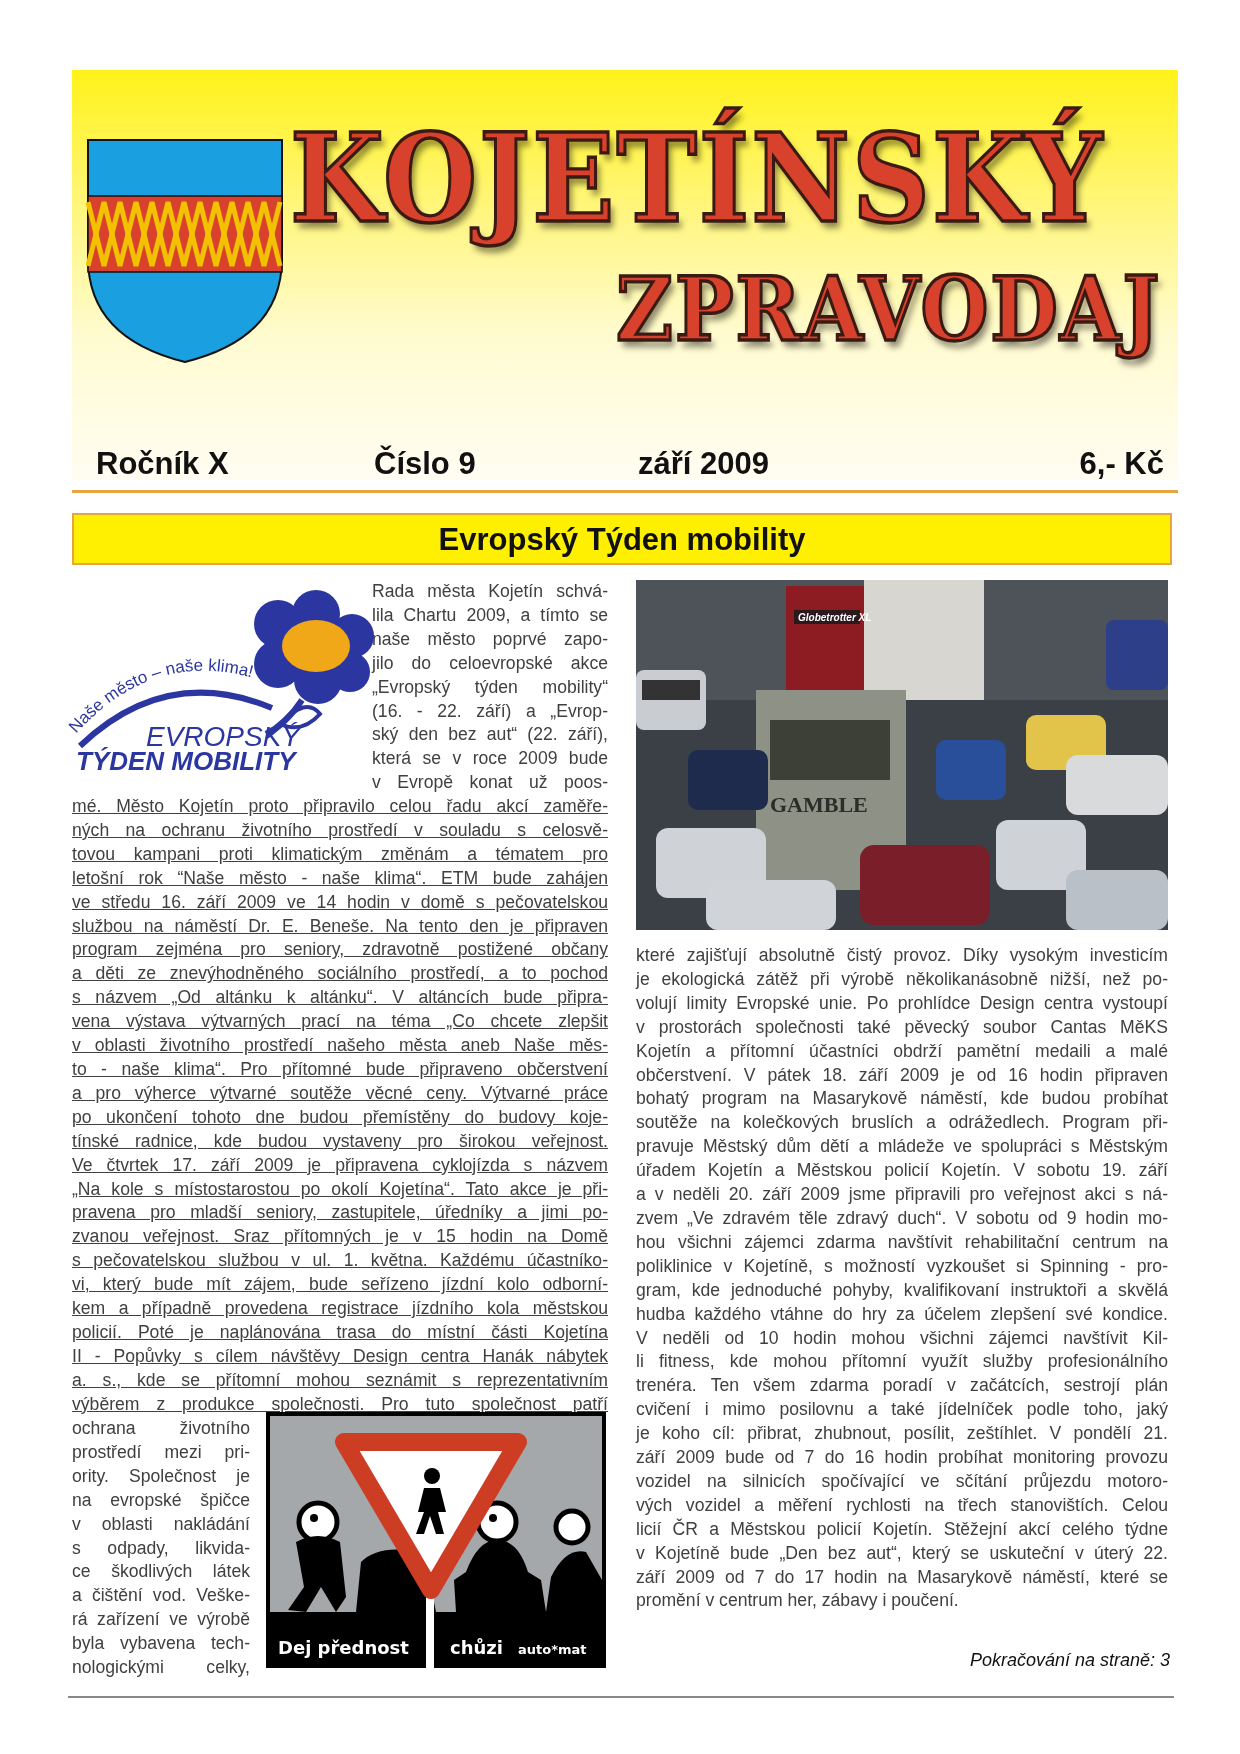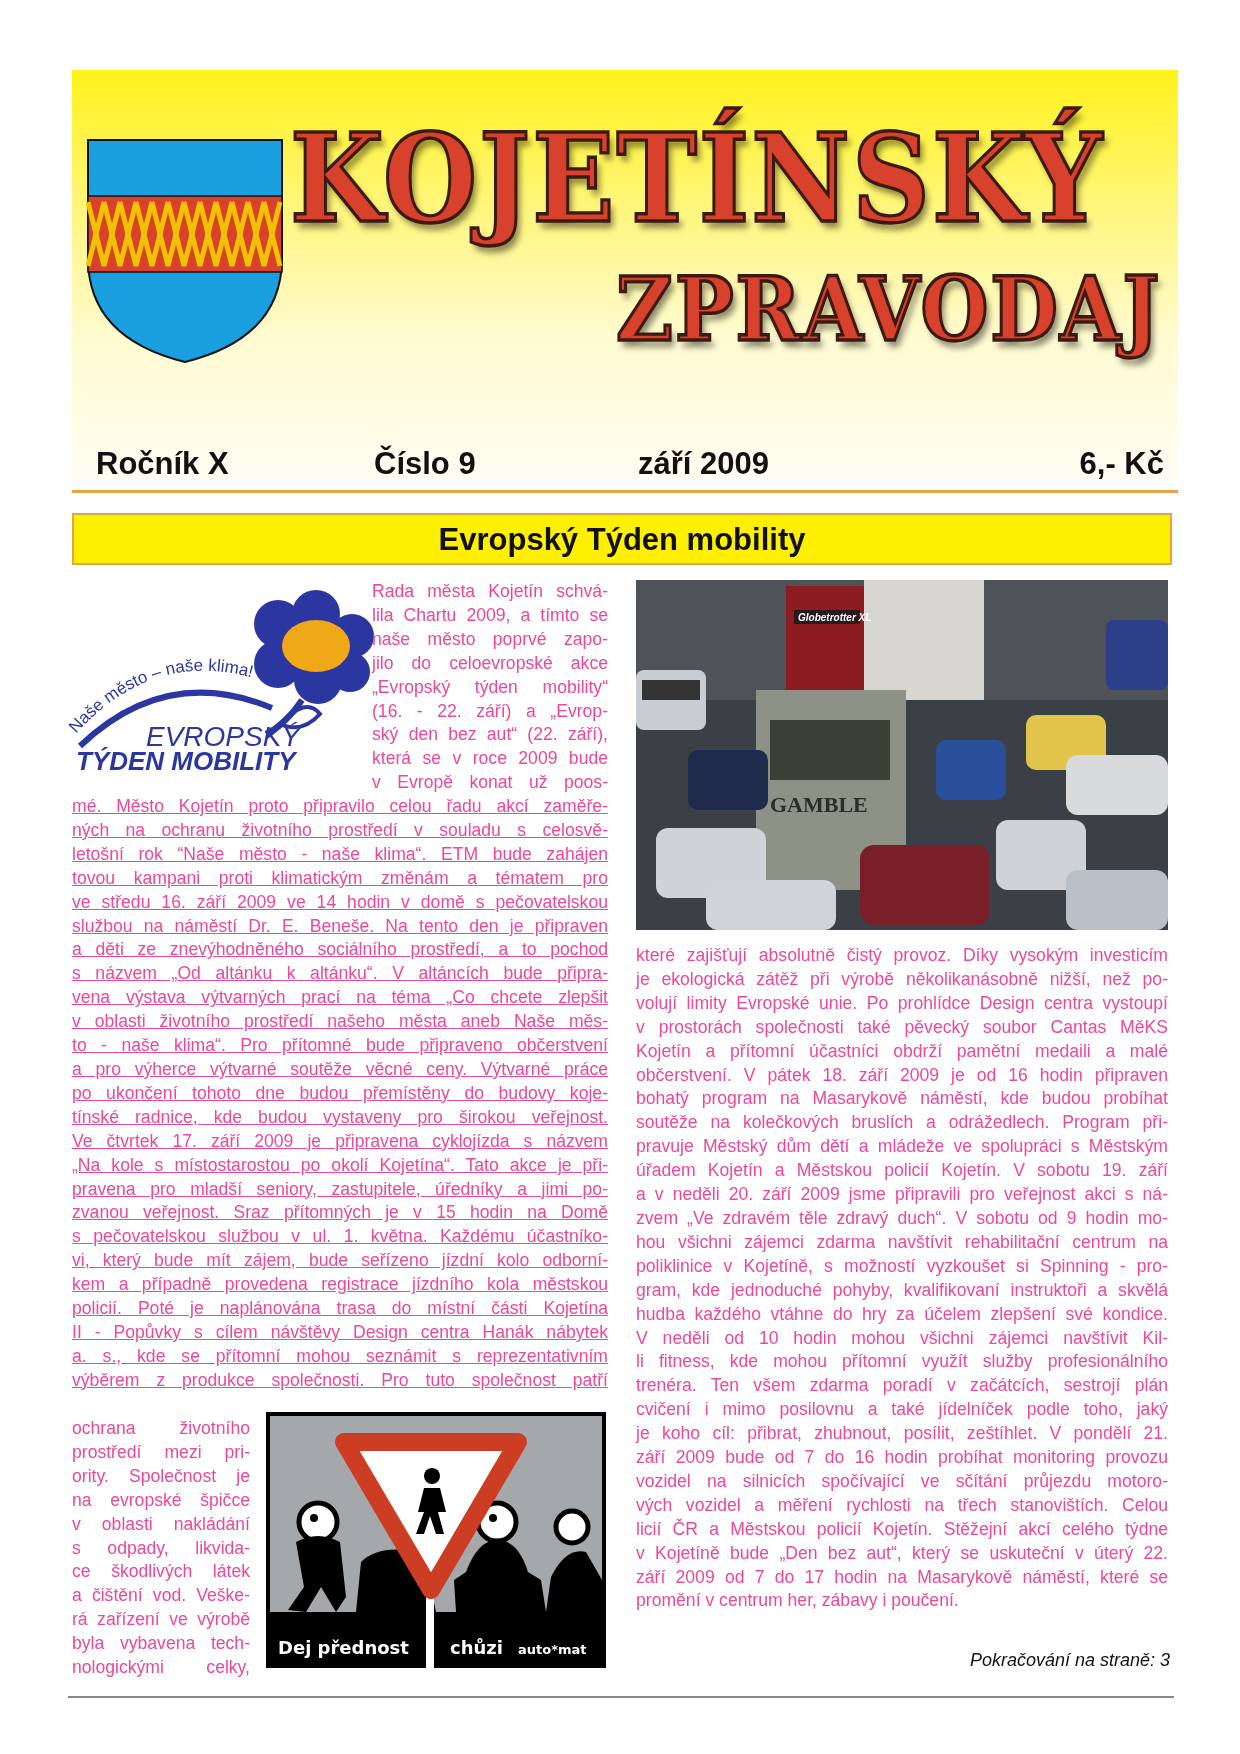--- a/index.html
+++ b/index.html
@@ -17,21 +17,21 @@
 
   .meta { position:absolute; top:446px; font-size:31px; font-weight:bold; color:#111; }
   .meta-rule { position:absolute; left:72px; top:490px; width:1106px; height:3px; background:#e6a540; }
 
   .section-bar { position:absolute; left:72px; top:513px; width:1100px; height:52px; background:#ffef00;
     border:2px solid #e6a540; box-sizing:border-box; text-align:center; }
   .section-bar span { font-size:31px; font-weight:bold; line-height:50px; }
 
   .logo { position:absolute; left:66px; top:584px; width:310px; height:190px; }
 
-  .txt { position:absolute; font-size:17.6px; line-height:23.9px; text-align:justify; color:#ec4899; }
+  .txt { position:absolute; font-size:17.6px; line-height:23.9px; text-align:justify; color:#404040; }
   .l { display:block; text-align:justify; text-align-last:justify; white-space:nowrap; }
   .l.last { text-align-last:left; }
 
   .photo { position:absolute; left:636px; top:580px; width:532px; height:350px; background:#2d3338; overflow:hidden; }
   .poster { position:absolute; left:266px; top:1412px; width:340px; height:256px; background:#000; }
 
   .cont { position:absolute; right:70px; top:1650px; font-size:18px; font-style:italic; }
   .foot-rule { position:absolute; left:68px; top:1696px; width:1106px; height:2px; background:#888; }
 </style>
 </head>
@@ -90,24 +90,25 @@
   <span class="l">„Evropský týden mobility“</span>
   <span class="l">(16. - 22. září) a „Evrop-</span>
   <span class="l">ský den bez aut“ (22. září),</span>
   <span class="l">která se v roce 2009 bude</span>
   <span class="l">v Evropě konat už poos-</span>
 </div>
 
 <div class="txt" style="left:72px; top:795px; width:536px;text-decoration:underline;">
   <span class="l">mé. Město Kojetín proto připravilo celou řadu akcí zaměře-</span>
   <span class="l">ných na ochranu životního prostředí v souladu s celosvě-</span>
+  <span class="l">tovou kampani proti klimatickým změnám a tématem pro</span>
   <span class="l">letošní rok “Naše město - naše klima“. ETM bude zahájen</span>
-  <span class="l">tovou kampani proti klimatickým změnám a tématem pro</span>
   <span class="l">ve středu 16. září 2009 ve 14 hodin v domě s pečovatelskou</span>
   <span class="l">službou na náměstí Dr. E. Beneše. Na tento den je připraven</span>
+  <span class="l">program zejména pro seniory, zdravotně postižené občany</span>
   <span class="l">a děti ze znevýhodněného sociálního prostředí, a to pochod</span>
   <span class="l">s názvem „Od altánku k altánku“. V altáncích bude připra-</span>
   <span class="l">vena výstava výtvarných prací na téma „Co chcete zlepšit</span>
   <span class="l">v oblasti životního prostředí našeho města aneb Naše měs-</span>
   <span class="l">to - naše klima“. Pro přítomné bude připraveno občerstvení</span>
   <span class="l">a pro výherce výtvarné soutěže věcné ceny. Výtvarné práce</span>
   <span class="l">po ukončení tohoto dne budou přemístěny do budovy koje-</span>
   <span class="l">tínské radnice, kde budou vystaveny pro širokou veřejnost.</span>
   <span class="l">Ve čtvrtek 17. září 2009 je připravena cyklojízda s názvem</span>
   <span class="l">„Na kole s místostarostou po okolí Kojetína“. Tato akce je při-</span>

